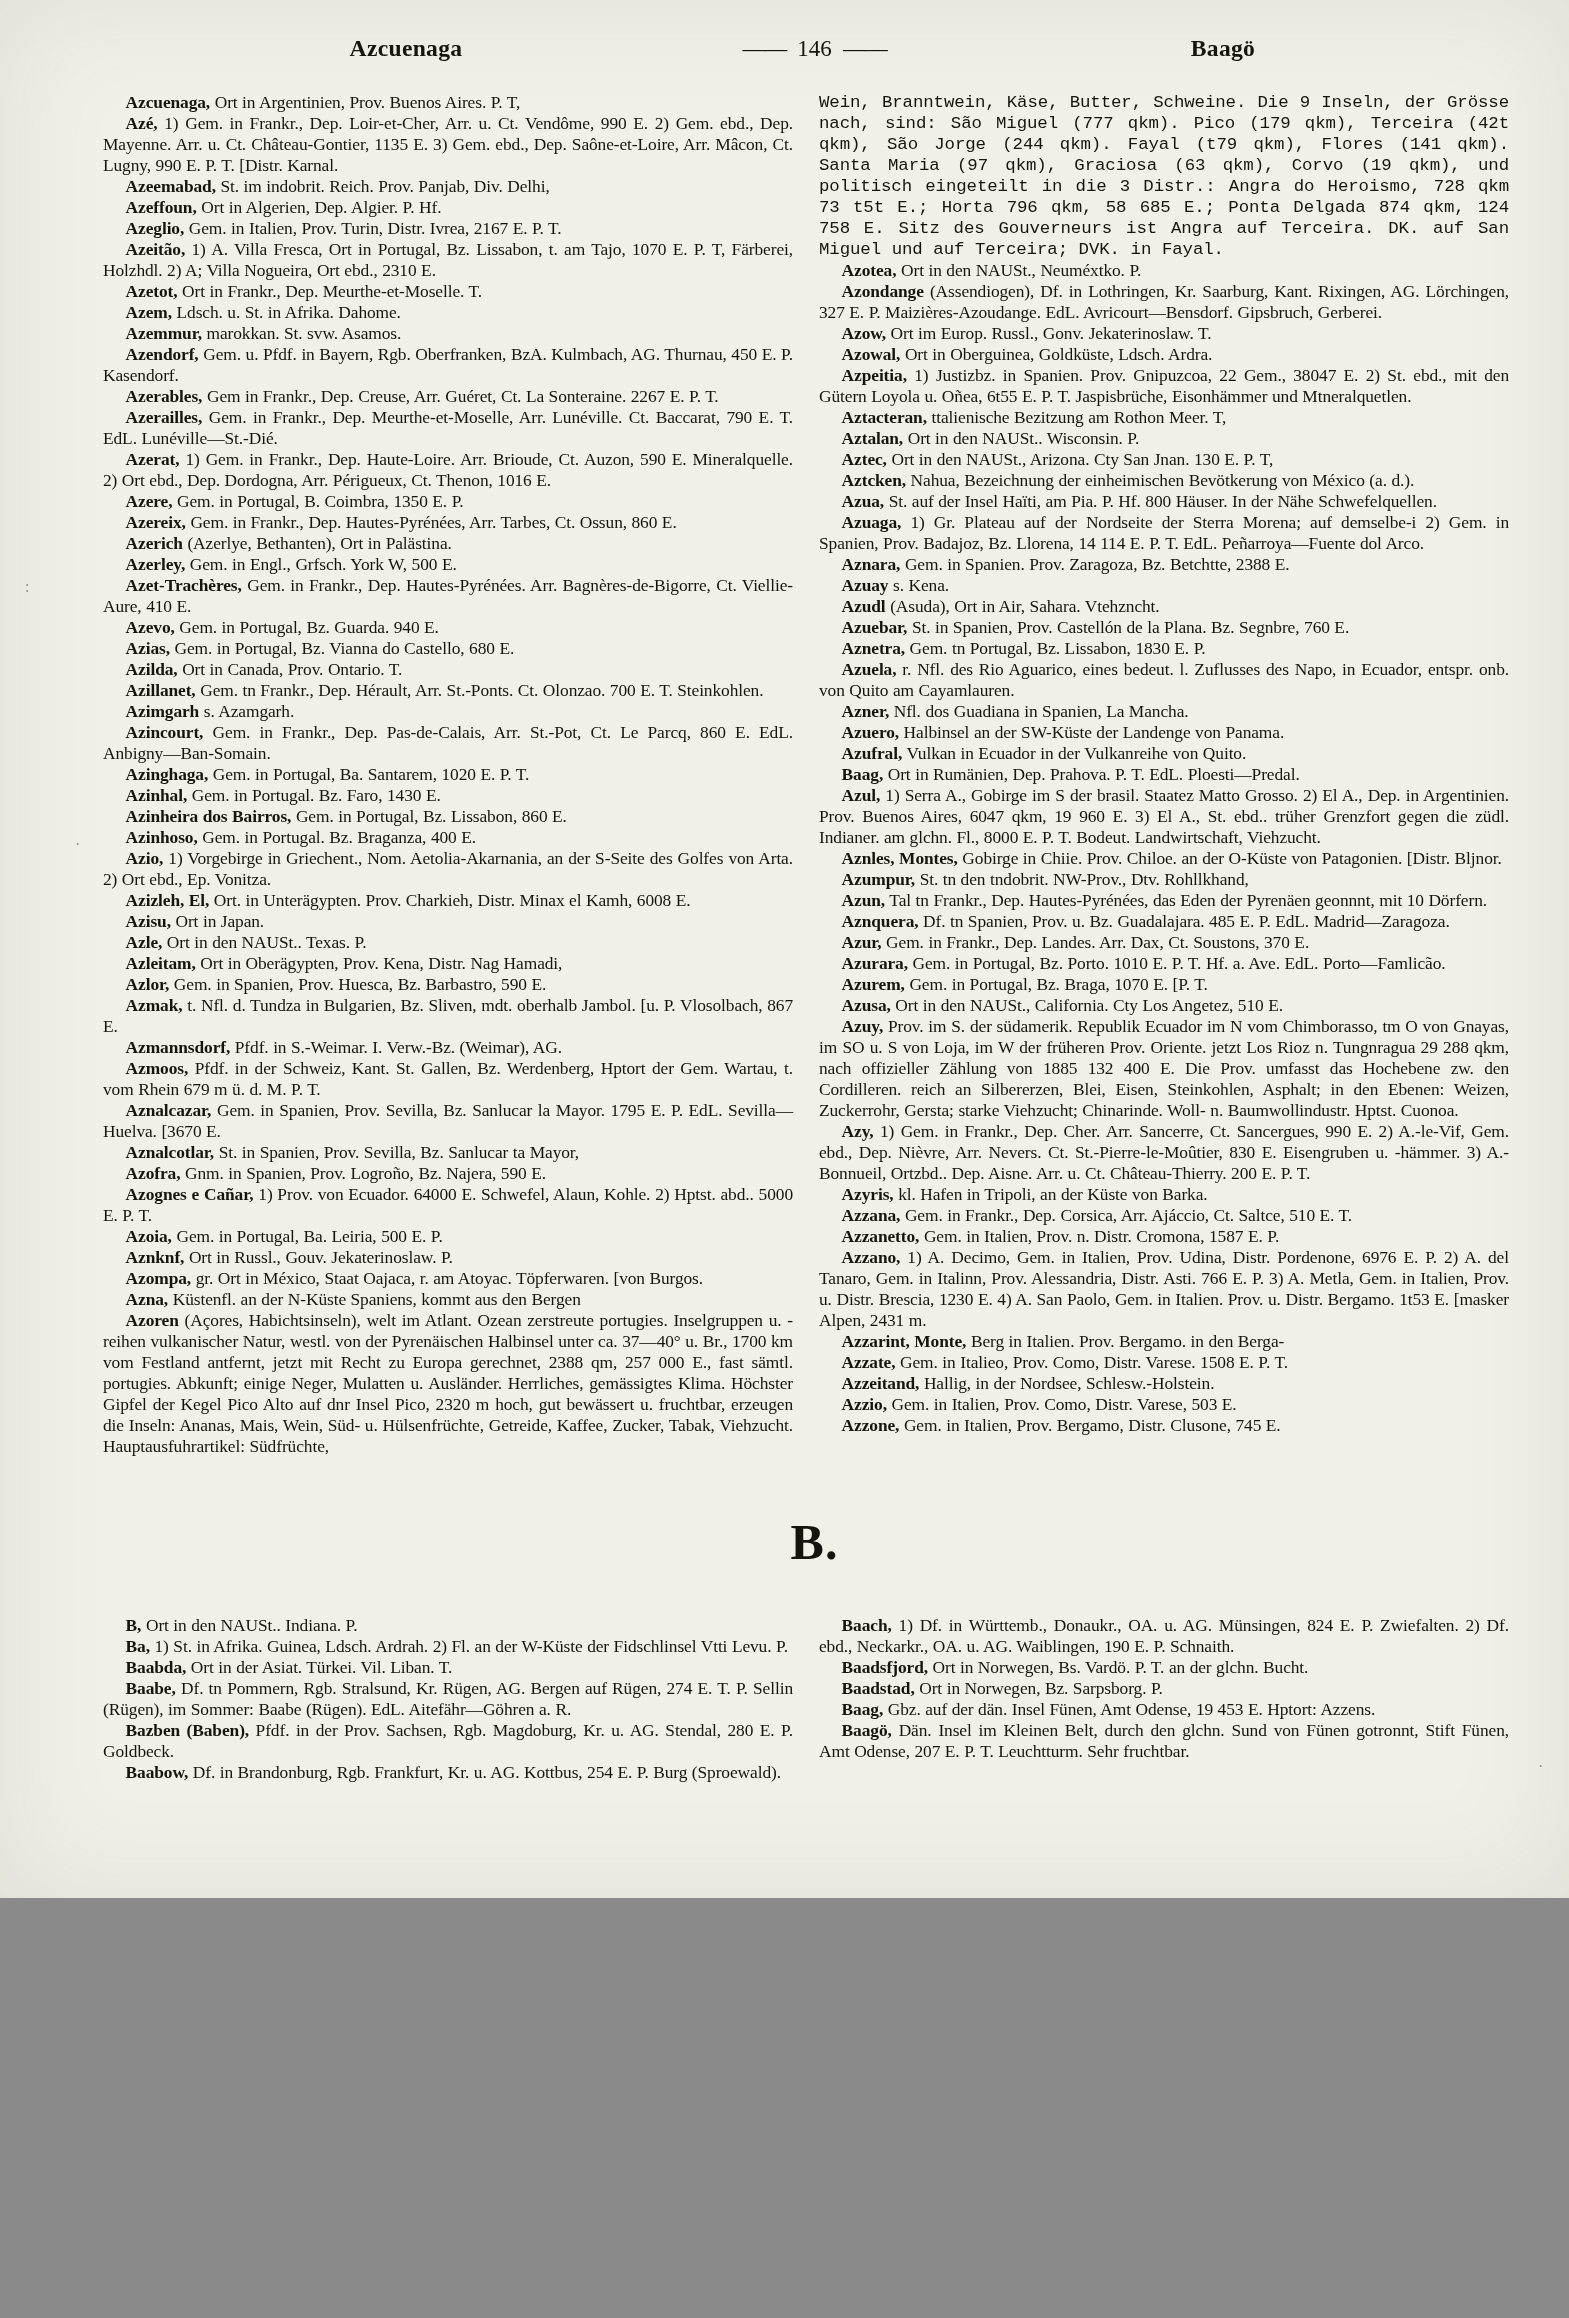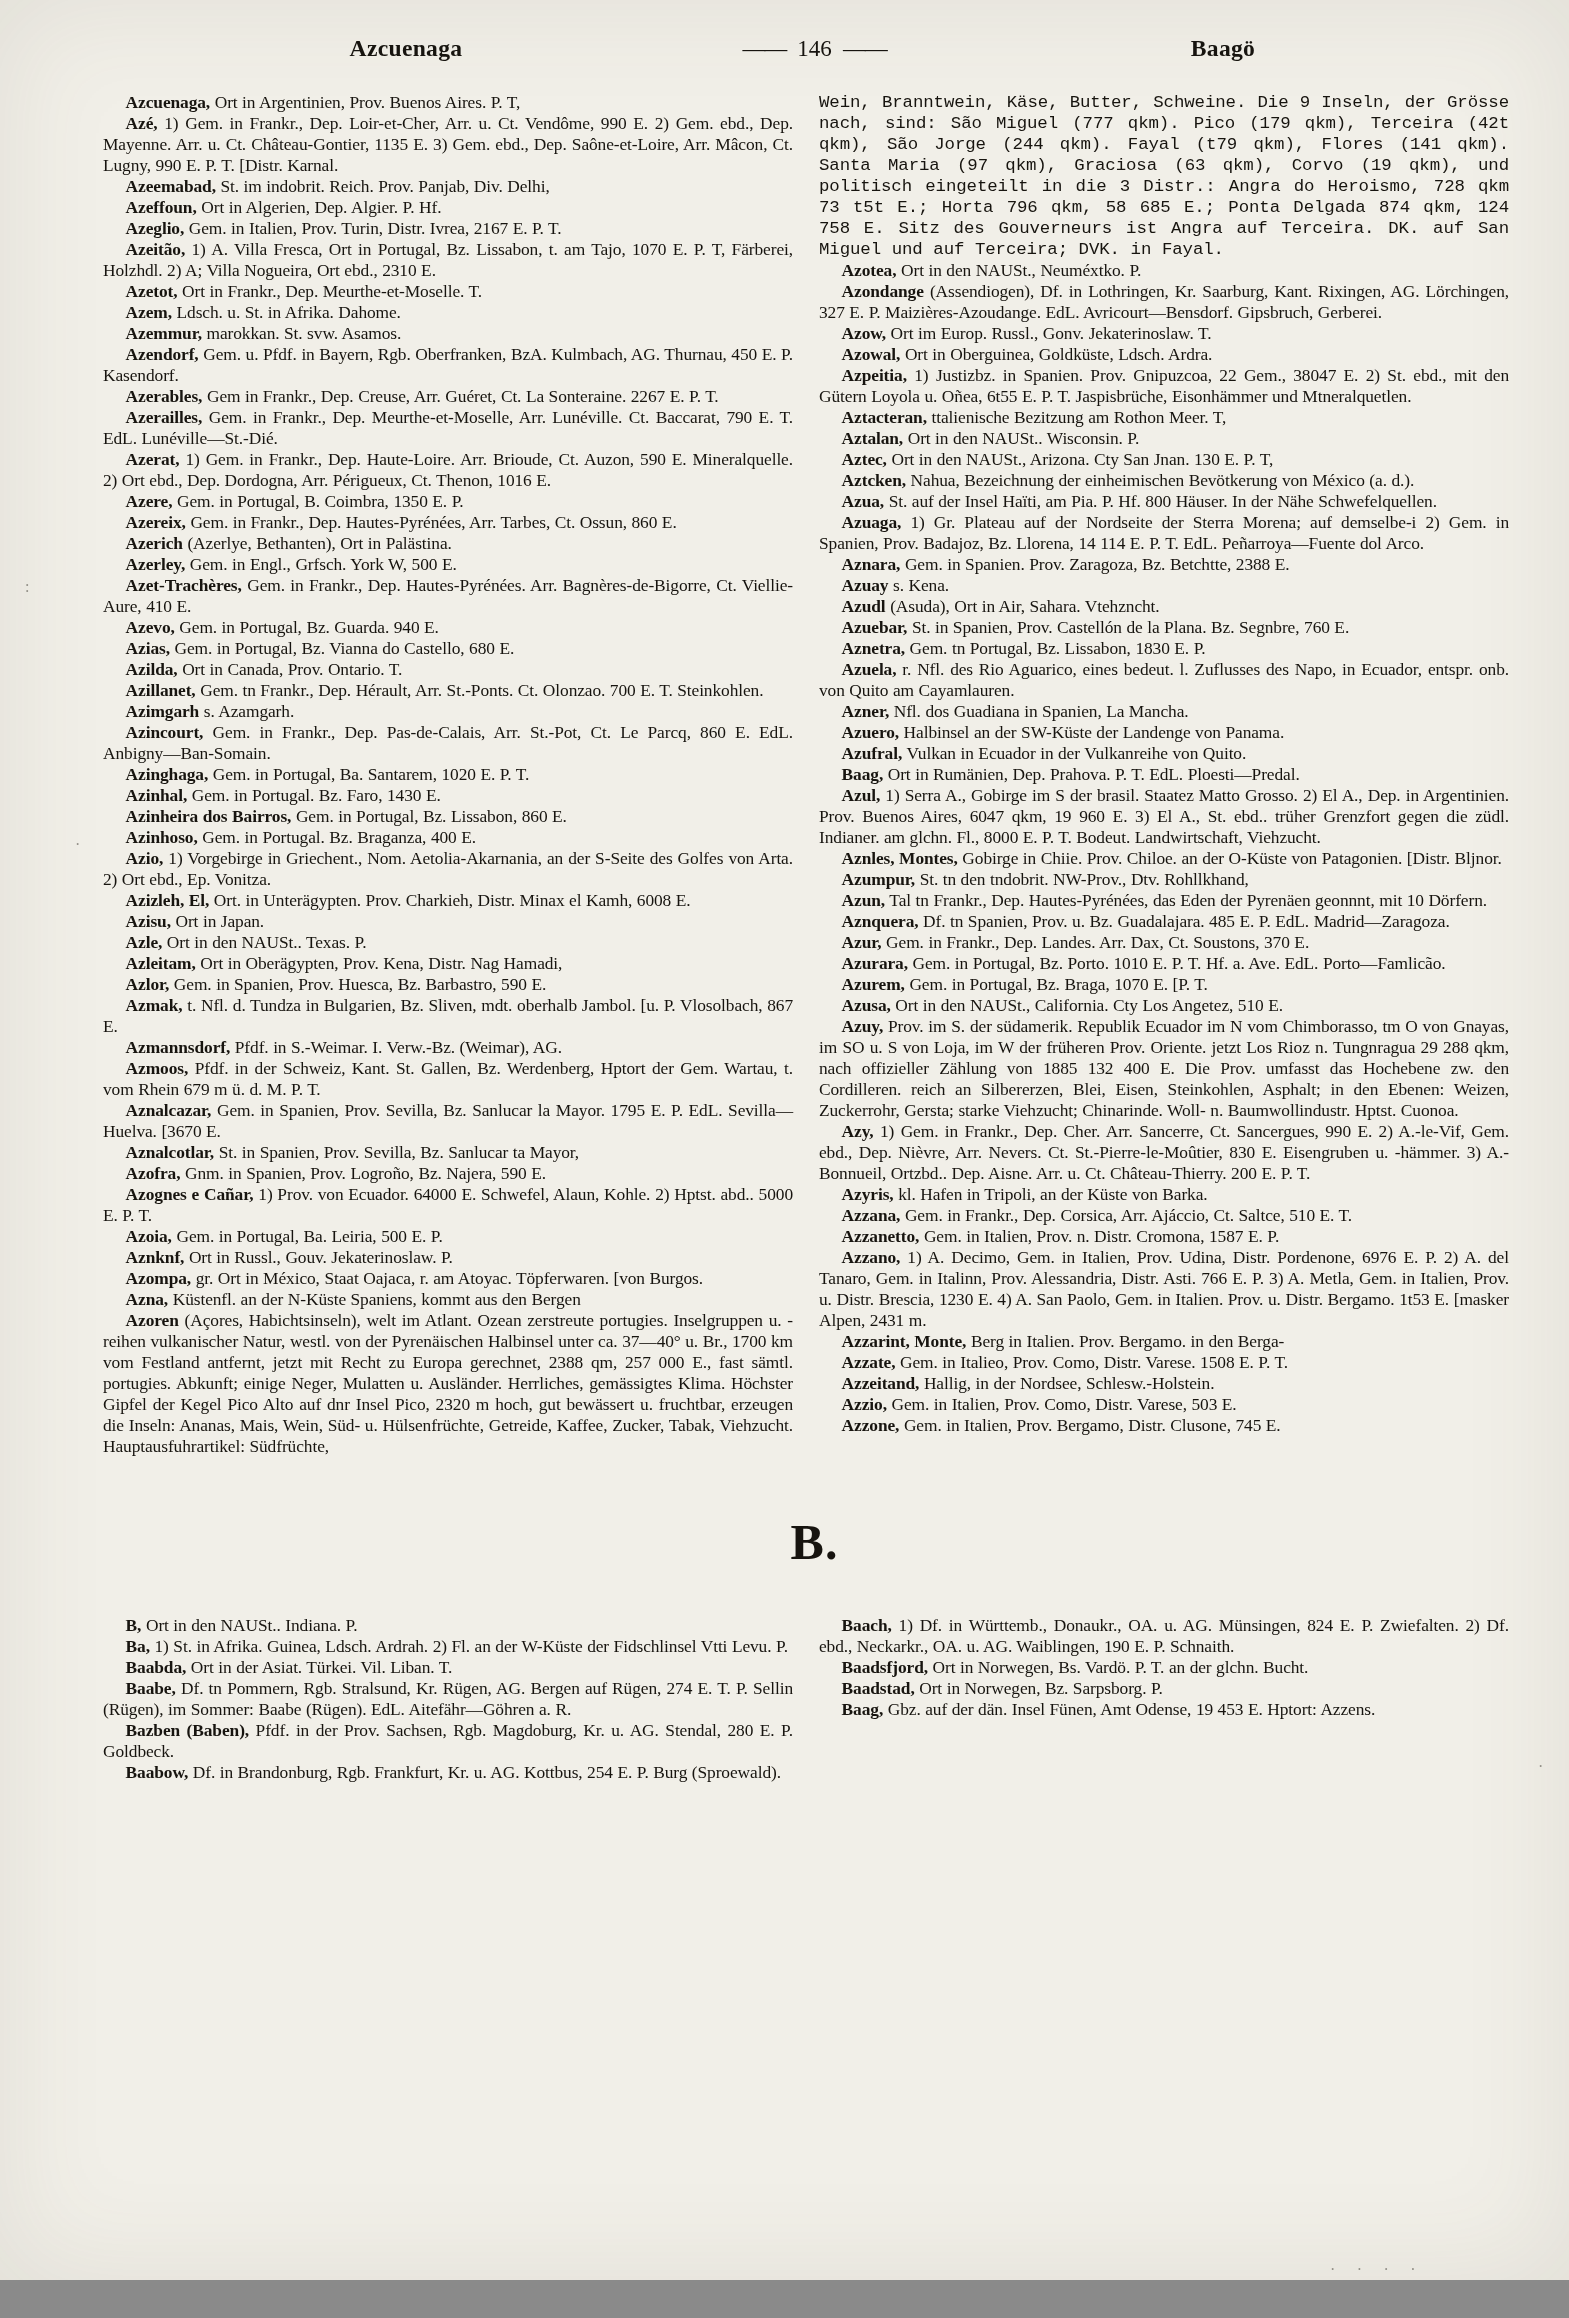--- a/index.html
+++ b/index.html
@@ -1,20 +1,20 @@
 <!DOCTYPE html>
 <html style="font-size:10px"><head>
 <meta charset="utf-8">
 <style>
   html, body { margin: 0; padding: 0; }
   body { background: #8a8a8a; }
   .page {
     position: relative;
     width: 1569px;
-    height: 2280px;
+    height: 1898px;
     margin: 0 auto;
     background: #f1efe8;
     color: #17140f;
     font-family: "Liberation Serif", "DejaVu Serif", serif;
     box-shadow: inset 0 0 112px rgba(90,80,60,0.10);
     overflow: hidden;
     box-sizing: border-box;
     padding: 35px 43px 25px 103px;
   }
   
@@ -184,20 +184,21 @@
         <p class="entry"><b>Baabda,</b> <span>Ort in der Asiat. Türkei. Vil. Liban. T.</span></p>
         <p class="entry"><b>Baabe,</b> <span>Df. tn Pommern, Rgb. Stralsund, Kr. Rügen, AG. Bergen auf Rügen, 274 E. T. P. Sellin (Rügen), im Sommer: Baabe (Rügen). EdL. Aitefähr—Göhren a. R.</span></p>
         <p class="entry"><b>Bazben (Baben),</b> <span>Pfdf. in der Prov. Sachsen, Rgb. Magdoburg, Kr. u. AG. Stendal, 280 E. P. Goldbeck.</span></p>
         <p class="entry"><b>Baabow,</b> <span>Df. in Brandonburg, Rgb. Frankfurt, Kr. u. AG. Kottbus, 254 E. P. Burg (Sproewald).</span></p>
       </div>
     <div class="col">
         <p class="entry"><b>Baach,</b> <span>1) Df. in Württemb., Donaukr., OA. u. AG. Münsingen, 824 E. P. Zwiefalten. 2) Df. ebd., Neckarkr., OA. u. AG. Waiblingen, 190 E. P. Schnaith.</span></p>
         <p class="entry"><b>Baadsfjord,</b> <span>Ort in Norwegen, Bs. Vardö. P. T. an der glchn. Bucht.</span></p>
         <p class="entry"><b>Baadstad,</b> <span>Ort in Norwegen, Bz. Sarpsborg. P.</span></p>
         <p class="entry"><b>Baag,</b> <span>Gbz. auf der dän. Insel Fünen, Amt Odense, 19 453 E. Hptort: Azzens.</span></p>
+        <p class="entry"><b>Baagö,</b> <span>Dän. Insel im Kleinen Belt, durch den glchn. Sund von Fünen gotronnt, Stift Fünen, Amt Odense, 207 E. P. T. Leuchtturm. Sehr fruchtbar.</span></p>
       </div>
   </main>
 
   <span class="speck" style="left:25px; top:578px;">:</span>
   <span class="speck" style="left:75px; top:836px;">·</span>
   <span class="speck" style="left:1538px; top:1758px;">·</span>
   <span class="speck" style="left:1330px; top:2261px; letter-spacing:8.7px;">· · · ·</span>
   <span class="speck" style="left:37px; top:2293px;">·</span>
 </div>
 

